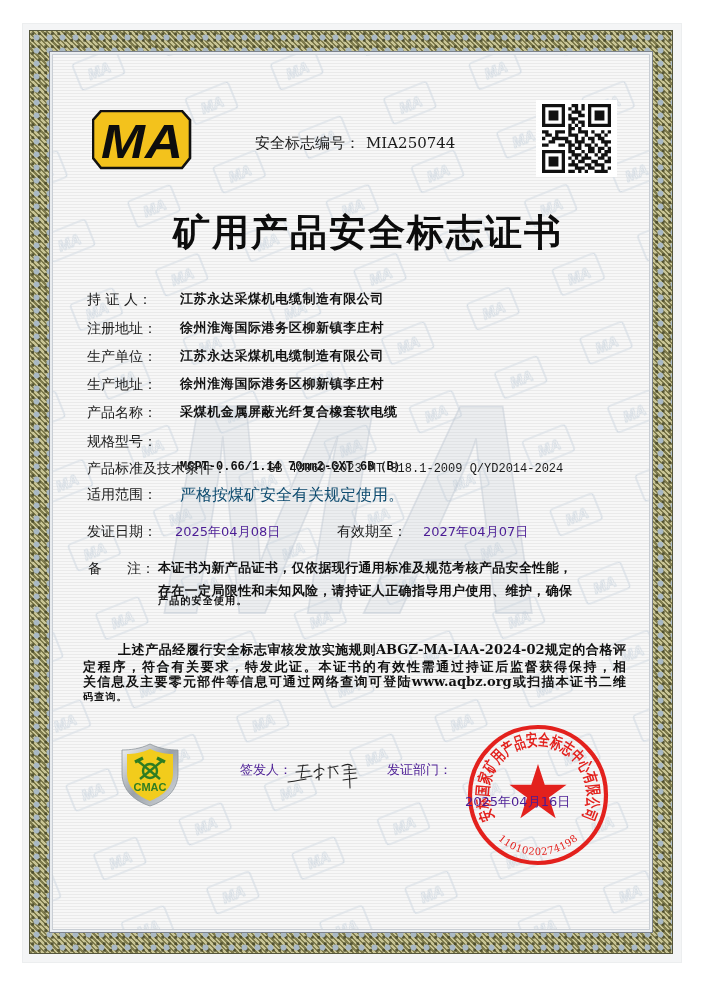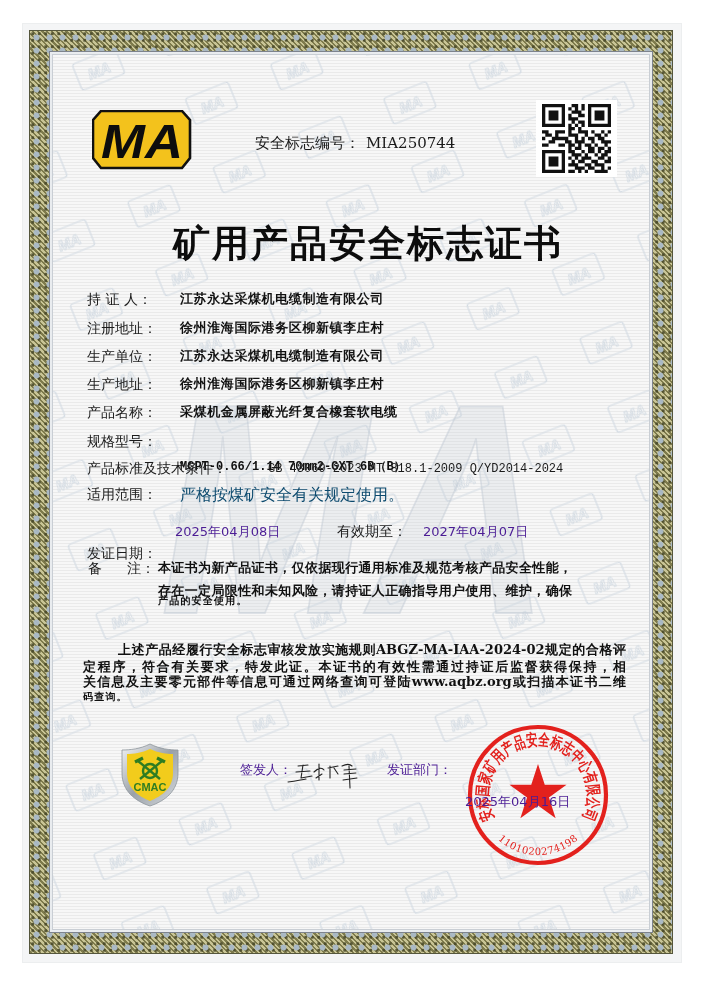--- a/index.html
+++ b/index.html
@@ -76,21 +76,21 @@
 </svg>
 
 <div class="abs" style="left:255px; top:133px; font-size:15px; line-height:20px; color:#1a1a1a;"><span>安全标志编号：</span><span style="font-family:'DejaVu Serif',serif; font-size:15px; margin-left:6px;">MIA250744</span></div>
 
 <div class="qr-box">
   <svg id="qr-svg" width="69" height="69" style="position:absolute; left:6px; top:4px;">
       <path d="M0.00,0.00h3.29v3.29h-3.29zM3.29,0.00h3.29v3.29h-3.29zM6.57,0.00h3.29v3.29h-3.29zM9.86,0.00h3.29v3.29h-3.29zM13.14,0.00h3.29v3.29h-3.29zM16.43,0.00h3.29v3.29h-3.29zM19.71,0.00h3.29v3.29h-3.29zM29.57,0.00h3.29v3.29h-3.29zM32.86,0.00h3.29v3.29h-3.29zM39.43,0.00h3.29v3.29h-3.29zM46.00,0.00h3.29v3.29h-3.29zM49.29,0.00h3.29v3.29h-3.29zM52.57,0.00h3.29v3.29h-3.29zM55.86,0.00h3.29v3.29h-3.29zM59.14,0.00h3.29v3.29h-3.29zM62.43,0.00h3.29v3.29h-3.29zM65.71,0.00h3.29v3.29h-3.29zM0.00,3.29h3.29v3.29h-3.29zM19.71,3.29h3.29v3.29h-3.29zM26.29,3.29h3.29v3.29h-3.29zM32.86,3.29h3.29v3.29h-3.29zM39.43,3.29h3.29v3.29h-3.29zM46.00,3.29h3.29v3.29h-3.29zM65.71,3.29h3.29v3.29h-3.29zM0.00,6.57h3.29v3.29h-3.29zM6.57,6.57h3.29v3.29h-3.29zM9.86,6.57h3.29v3.29h-3.29zM13.14,6.57h3.29v3.29h-3.29zM19.71,6.57h3.29v3.29h-3.29zM29.57,6.57h3.29v3.29h-3.29zM32.86,6.57h3.29v3.29h-3.29zM36.14,6.57h3.29v3.29h-3.29zM46.00,6.57h3.29v3.29h-3.29zM52.57,6.57h3.29v3.29h-3.29zM55.86,6.57h3.29v3.29h-3.29zM59.14,6.57h3.29v3.29h-3.29zM65.71,6.57h3.29v3.29h-3.29zM0.00,9.86h3.29v3.29h-3.29zM6.57,9.86h3.29v3.29h-3.29zM9.86,9.86h3.29v3.29h-3.29zM13.14,9.86h3.29v3.29h-3.29zM19.71,9.86h3.29v3.29h-3.29zM26.29,9.86h3.29v3.29h-3.29zM36.14,9.86h3.29v3.29h-3.29zM39.43,9.86h3.29v3.29h-3.29zM46.00,9.86h3.29v3.29h-3.29zM52.57,9.86h3.29v3.29h-3.29zM55.86,9.86h3.29v3.29h-3.29zM59.14,9.86h3.29v3.29h-3.29zM65.71,9.86h3.29v3.29h-3.29zM0.00,13.14h3.29v3.29h-3.29zM6.57,13.14h3.29v3.29h-3.29zM9.86,13.14h3.29v3.29h-3.29zM13.14,13.14h3.29v3.29h-3.29zM19.71,13.14h3.29v3.29h-3.29zM26.29,13.14h3.29v3.29h-3.29zM29.57,13.14h3.29v3.29h-3.29zM32.86,13.14h3.29v3.29h-3.29zM46.00,13.14h3.29v3.29h-3.29zM52.57,13.14h3.29v3.29h-3.29zM55.86,13.14h3.29v3.29h-3.29zM59.14,13.14h3.29v3.29h-3.29zM65.71,13.14h3.29v3.29h-3.29zM0.00,16.43h3.29v3.29h-3.29zM19.71,16.43h3.29v3.29h-3.29zM29.57,16.43h3.29v3.29h-3.29zM36.14,16.43h3.29v3.29h-3.29zM39.43,16.43h3.29v3.29h-3.29zM46.00,16.43h3.29v3.29h-3.29zM65.71,16.43h3.29v3.29h-3.29zM0.00,19.71h3.29v3.29h-3.29zM3.29,19.71h3.29v3.29h-3.29zM6.57,19.71h3.29v3.29h-3.29zM9.86,19.71h3.29v3.29h-3.29zM13.14,19.71h3.29v3.29h-3.29zM16.43,19.71h3.29v3.29h-3.29zM19.71,19.71h3.29v3.29h-3.29zM26.29,19.71h3.29v3.29h-3.29zM32.86,19.71h3.29v3.29h-3.29zM39.43,19.71h3.29v3.29h-3.29zM46.00,19.71h3.29v3.29h-3.29zM49.29,19.71h3.29v3.29h-3.29zM52.57,19.71h3.29v3.29h-3.29zM55.86,19.71h3.29v3.29h-3.29zM59.14,19.71h3.29v3.29h-3.29zM62.43,19.71h3.29v3.29h-3.29zM65.71,19.71h3.29v3.29h-3.29zM26.29,23.00h3.29v3.29h-3.29zM29.57,23.00h3.29v3.29h-3.29zM36.14,23.00h3.29v3.29h-3.29zM0.00,26.29h3.29v3.29h-3.29zM3.29,26.29h3.29v3.29h-3.29zM13.14,26.29h3.29v3.29h-3.29zM16.43,26.29h3.29v3.29h-3.29zM19.71,26.29h3.29v3.29h-3.29zM26.29,26.29h3.29v3.29h-3.29zM36.14,26.29h3.29v3.29h-3.29zM39.43,26.29h3.29v3.29h-3.29zM42.71,26.29h3.29v3.29h-3.29zM49.29,26.29h3.29v3.29h-3.29zM59.14,26.29h3.29v3.29h-3.29zM65.71,26.29h3.29v3.29h-3.29zM3.29,29.57h3.29v3.29h-3.29zM6.57,29.57h3.29v3.29h-3.29zM13.14,29.57h3.29v3.29h-3.29zM26.29,29.57h3.29v3.29h-3.29zM29.57,29.57h3.29v3.29h-3.29zM32.86,29.57h3.29v3.29h-3.29zM42.71,29.57h3.29v3.29h-3.29zM52.57,29.57h3.29v3.29h-3.29zM55.86,29.57h3.29v3.29h-3.29zM62.43,29.57h3.29v3.29h-3.29zM0.00,32.86h3.29v3.29h-3.29zM9.86,32.86h3.29v3.29h-3.29zM13.14,32.86h3.29v3.29h-3.29zM16.43,32.86h3.29v3.29h-3.29zM19.71,32.86h3.29v3.29h-3.29zM23.00,32.86h3.29v3.29h-3.29zM32.86,32.86h3.29v3.29h-3.29zM39.43,32.86h3.29v3.29h-3.29zM46.00,32.86h3.29v3.29h-3.29zM49.29,32.86h3.29v3.29h-3.29zM55.86,32.86h3.29v3.29h-3.29zM59.14,32.86h3.29v3.29h-3.29zM6.57,36.14h3.29v3.29h-3.29zM9.86,36.14h3.29v3.29h-3.29zM23.00,36.14h3.29v3.29h-3.29zM26.29,36.14h3.29v3.29h-3.29zM32.86,36.14h3.29v3.29h-3.29zM36.14,36.14h3.29v3.29h-3.29zM39.43,36.14h3.29v3.29h-3.29zM49.29,36.14h3.29v3.29h-3.29zM59.14,36.14h3.29v3.29h-3.29zM62.43,36.14h3.29v3.29h-3.29zM65.71,36.14h3.29v3.29h-3.29zM0.00,39.43h3.29v3.29h-3.29zM3.29,39.43h3.29v3.29h-3.29zM16.43,39.43h3.29v3.29h-3.29zM19.71,39.43h3.29v3.29h-3.29zM26.29,39.43h3.29v3.29h-3.29zM29.57,39.43h3.29v3.29h-3.29zM36.14,39.43h3.29v3.29h-3.29zM42.71,39.43h3.29v3.29h-3.29zM46.00,39.43h3.29v3.29h-3.29zM52.57,39.43h3.29v3.29h-3.29zM62.43,39.43h3.29v3.29h-3.29zM26.29,42.71h3.29v3.29h-3.29zM32.86,42.71h3.29v3.29h-3.29zM36.14,42.71h3.29v3.29h-3.29zM46.00,42.71h3.29v3.29h-3.29zM49.29,42.71h3.29v3.29h-3.29zM55.86,42.71h3.29v3.29h-3.29zM59.14,42.71h3.29v3.29h-3.29zM65.71,42.71h3.29v3.29h-3.29zM0.00,46.00h3.29v3.29h-3.29zM3.29,46.00h3.29v3.29h-3.29zM6.57,46.00h3.29v3.29h-3.29zM9.86,46.00h3.29v3.29h-3.29zM13.14,46.00h3.29v3.29h-3.29zM16.43,46.00h3.29v3.29h-3.29zM19.71,46.00h3.29v3.29h-3.29zM26.29,46.00h3.29v3.29h-3.29zM29.57,46.00h3.29v3.29h-3.29zM39.43,46.00h3.29v3.29h-3.29zM46.00,46.00h3.29v3.29h-3.29zM49.29,46.00h3.29v3.29h-3.29zM55.86,46.00h3.29v3.29h-3.29zM62.43,46.00h3.29v3.29h-3.29zM65.71,46.00h3.29v3.29h-3.29zM0.00,49.29h3.29v3.29h-3.29zM19.71,49.29h3.29v3.29h-3.29zM29.57,49.29h3.29v3.29h-3.29zM32.86,49.29h3.29v3.29h-3.29zM36.14,49.29h3.29v3.29h-3.29zM42.71,49.29h3.29v3.29h-3.29zM52.57,49.29h3.29v3.29h-3.29zM59.14,49.29h3.29v3.29h-3.29zM62.43,49.29h3.29v3.29h-3.29zM0.00,52.57h3.29v3.29h-3.29zM6.57,52.57h3.29v3.29h-3.29zM9.86,52.57h3.29v3.29h-3.29zM13.14,52.57h3.29v3.29h-3.29zM19.71,52.57h3.29v3.29h-3.29zM26.29,52.57h3.29v3.29h-3.29zM32.86,52.57h3.29v3.29h-3.29zM39.43,52.57h3.29v3.29h-3.29zM42.71,52.57h3.29v3.29h-3.29zM46.00,52.57h3.29v3.29h-3.29zM55.86,52.57h3.29v3.29h-3.29zM59.14,52.57h3.29v3.29h-3.29zM65.71,52.57h3.29v3.29h-3.29zM0.00,55.86h3.29v3.29h-3.29zM6.57,55.86h3.29v3.29h-3.29zM9.86,55.86h3.29v3.29h-3.29zM13.14,55.86h3.29v3.29h-3.29zM19.71,55.86h3.29v3.29h-3.29zM29.57,55.86h3.29v3.29h-3.29zM36.14,55.86h3.29v3.29h-3.29zM39.43,55.86h3.29v3.29h-3.29zM49.29,55.86h3.29v3.29h-3.29zM52.57,55.86h3.29v3.29h-3.29zM62.43,55.86h3.29v3.29h-3.29zM65.71,55.86h3.29v3.29h-3.29zM0.00,59.14h3.29v3.29h-3.29zM6.57,59.14h3.29v3.29h-3.29zM9.86,59.14h3.29v3.29h-3.29zM13.14,59.14h3.29v3.29h-3.29zM19.71,59.14h3.29v3.29h-3.29zM26.29,59.14h3.29v3.29h-3.29zM29.57,59.14h3.29v3.29h-3.29zM32.86,59.14h3.29v3.29h-3.29zM42.71,59.14h3.29v3.29h-3.29zM46.00,59.14h3.29v3.29h-3.29zM52.57,59.14h3.29v3.29h-3.29zM55.86,59.14h3.29v3.29h-3.29zM59.14,59.14h3.29v3.29h-3.29zM0.00,62.43h3.29v3.29h-3.29zM19.71,62.43h3.29v3.29h-3.29zM32.86,62.43h3.29v3.29h-3.29zM36.14,62.43h3.29v3.29h-3.29zM39.43,62.43h3.29v3.29h-3.29zM46.00,62.43h3.29v3.29h-3.29zM49.29,62.43h3.29v3.29h-3.29zM59.14,62.43h3.29v3.29h-3.29zM65.71,62.43h3.29v3.29h-3.29zM0.00,65.71h3.29v3.29h-3.29zM3.29,65.71h3.29v3.29h-3.29zM6.57,65.71h3.29v3.29h-3.29zM9.86,65.71h3.29v3.29h-3.29zM13.14,65.71h3.29v3.29h-3.29zM16.43,65.71h3.29v3.29h-3.29zM19.71,65.71h3.29v3.29h-3.29zM26.29,65.71h3.29v3.29h-3.29zM29.57,65.71h3.29v3.29h-3.29zM36.14,65.71h3.29v3.29h-3.29zM42.71,65.71h3.29v3.29h-3.29zM52.57,65.71h3.29v3.29h-3.29zM55.86,65.71h3.29v3.29h-3.29zM59.14,65.71h3.29v3.29h-3.29zM62.43,65.71h3.29v3.29h-3.29z" fill="#111"></path>
     </svg>
 </div>
 
-<div class="abs title" style="left:173px; top:223px;font-family:Liberation Serif, serif;">矿用产品安全标志证书</div>
+<div class="abs title" style="left:173px; top:211px;">矿用产品安全标志证书</div>
 
 <div class="abs label" style="left:87px; top:291px;">持 证 人：</div>
 <div class="abs value" style="left:180px; top:291px;">江苏永达采煤机电缆制造有限公司</div>
 
 <div class="abs label" style="left:87px; top:320px;text-align:right;">注册地址：</div>
 <div class="abs value" style="left:180px; top:320px;">徐州淮海国际港务区柳新镇李庄村</div>
 
 <div class="abs label" style="left:87px; top:348px;">生产单位：</div>
 <div class="abs value" style="left:180px; top:348px;">江苏永达采煤机电缆制造有限公司</div>
 
@@ -102,21 +102,21 @@
 
 <div class="abs label" style="left:87px; top:433px;">规格型号：</div>
 <div class="abs mono-b" style="left:180px; top:433px;margin-top:26px;">MCPT-0.66/1.14 70mm2-GXT 6B（B）</div>
 
 <div class="abs label" style="left:87px; top:460px;">产品标准及技术条件：</div>
 <div class="abs mono" style="left:268px; top:461px;">GB 43069-2023 MT 818.1-2009 Q/YD2014-2024</div>
 
 <div class="abs label" style="left:87px; top:486px;">适用范围：</div>
 <div class="abs sans13" style="left:180px; top:487px; font-size:16px; color:#0c4a6e;">严格按煤矿安全有关规定使用。</div>
 
-<div class="abs label" style="left:87px; top:523px;margin-top:22px;">发证日期：</div>
+<div class="abs label" style="left:87px; top:523px;">发证日期：</div>
 <div class="abs sans13" style="left:175px; top:524px;">2025年04月08日</div>
 <div class="abs label" style="left:337px; top:523px;">有效期至：</div>
 <div class="abs sans13" style="left:423px; top:524px;">2027年04月07日</div>
 
 <div class="abs label" style="left:88px; top:560px;">备</div>
 <div class="abs label" style="left:127px; top:560px;">注：</div>
 <div class="abs just" style="left:158px; top:560px; width:414px;">本证书为新产品证书，仅依据现行通用标准及规范考核产品安全性能，</div>
 <div class="abs just" style="left:158px; top:577px; width:414px;margin-top:6px;">存在一定局限性和未知风险，请持证人正确指导用户使用、维护，确保</div>
 <div class="abs plain" style="left:158px; top:593px; letter-spacing:1.2px;">产品的安全使用。</div>
 

